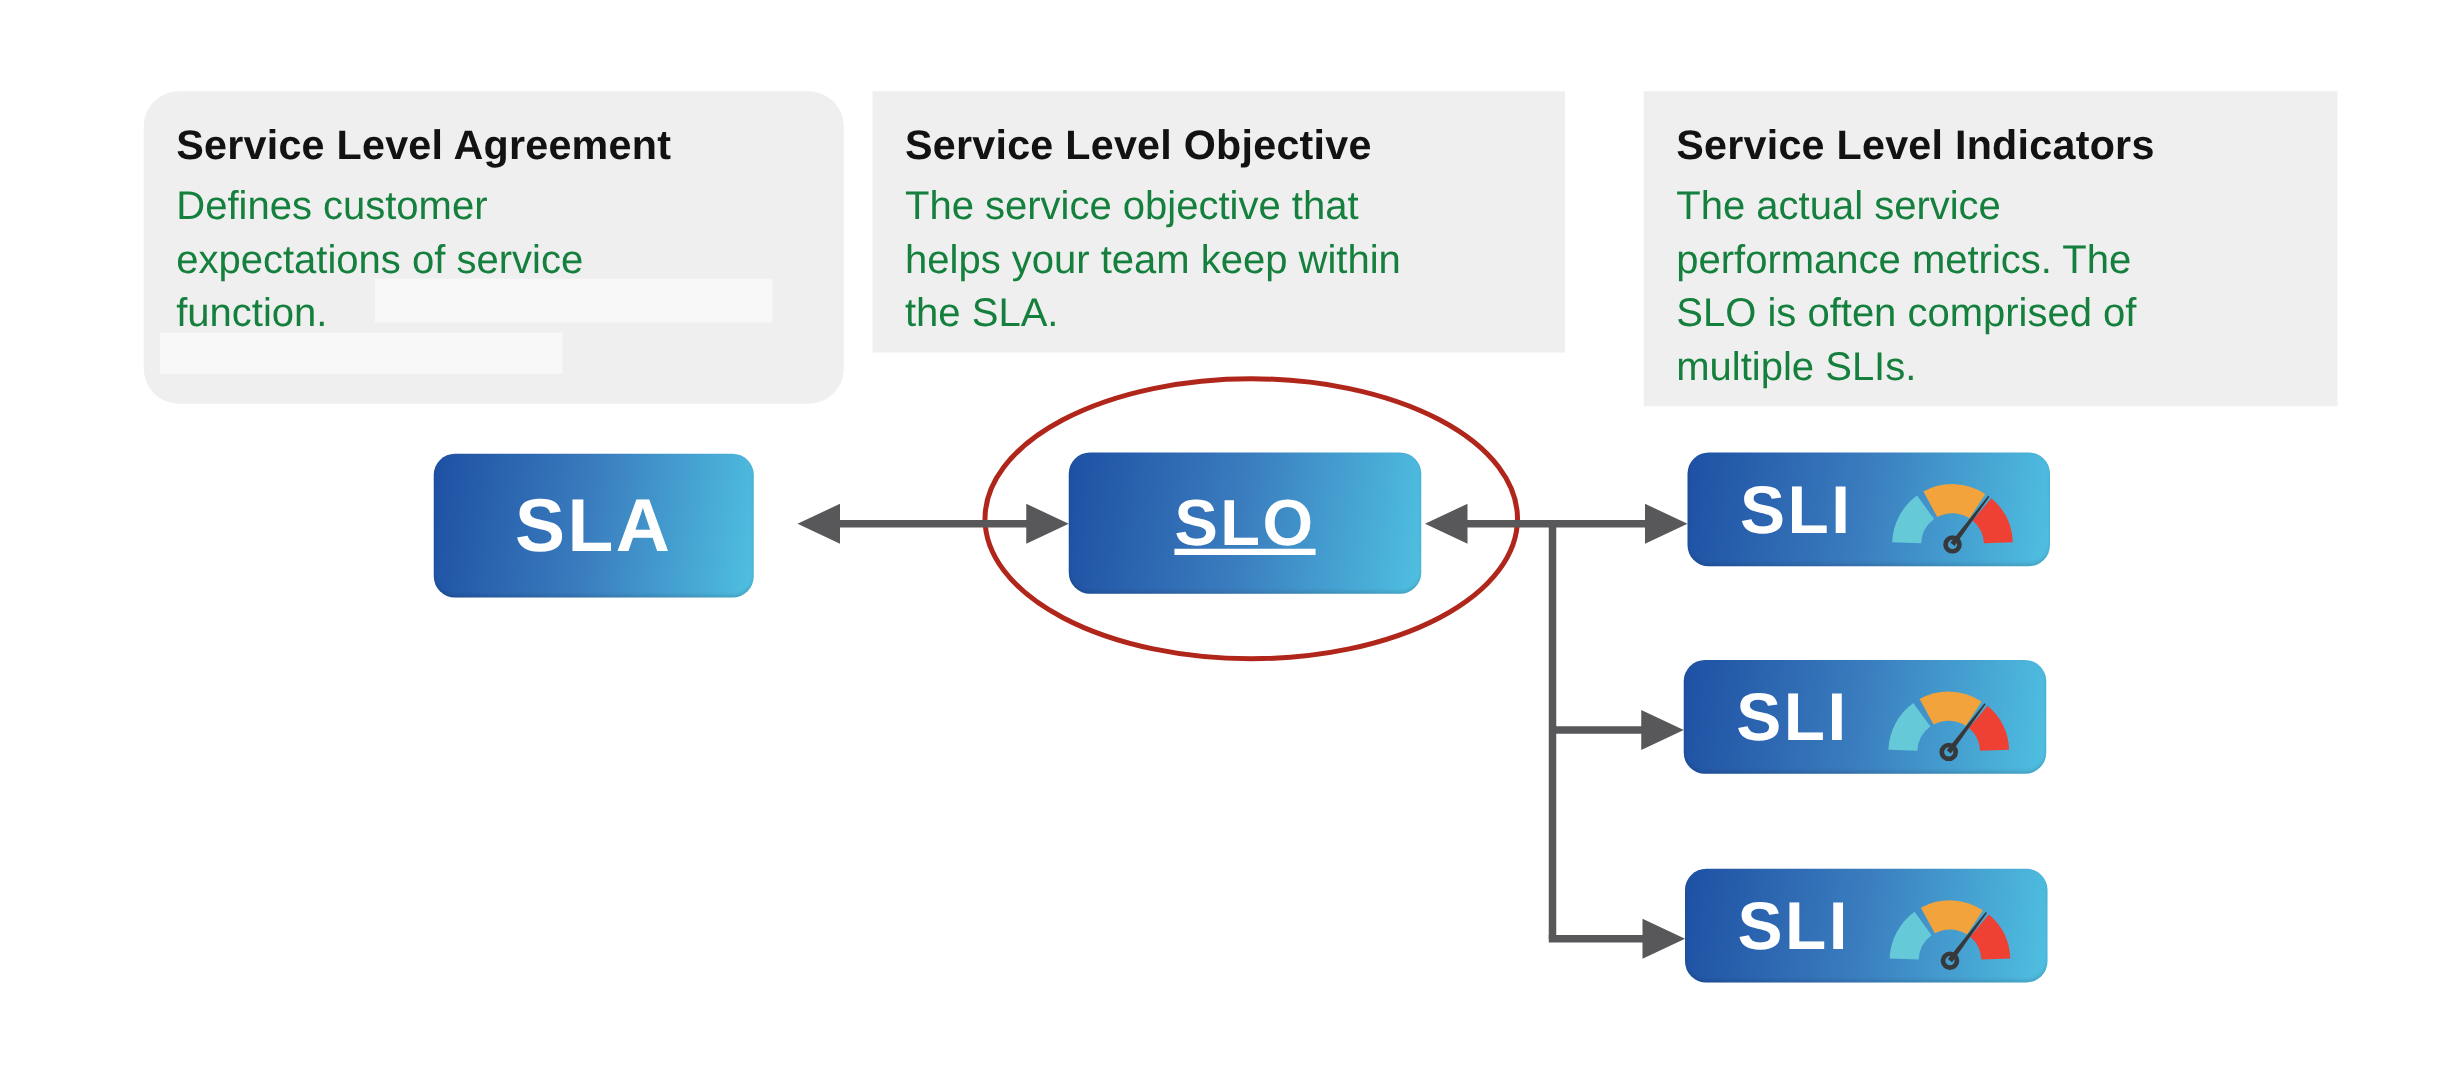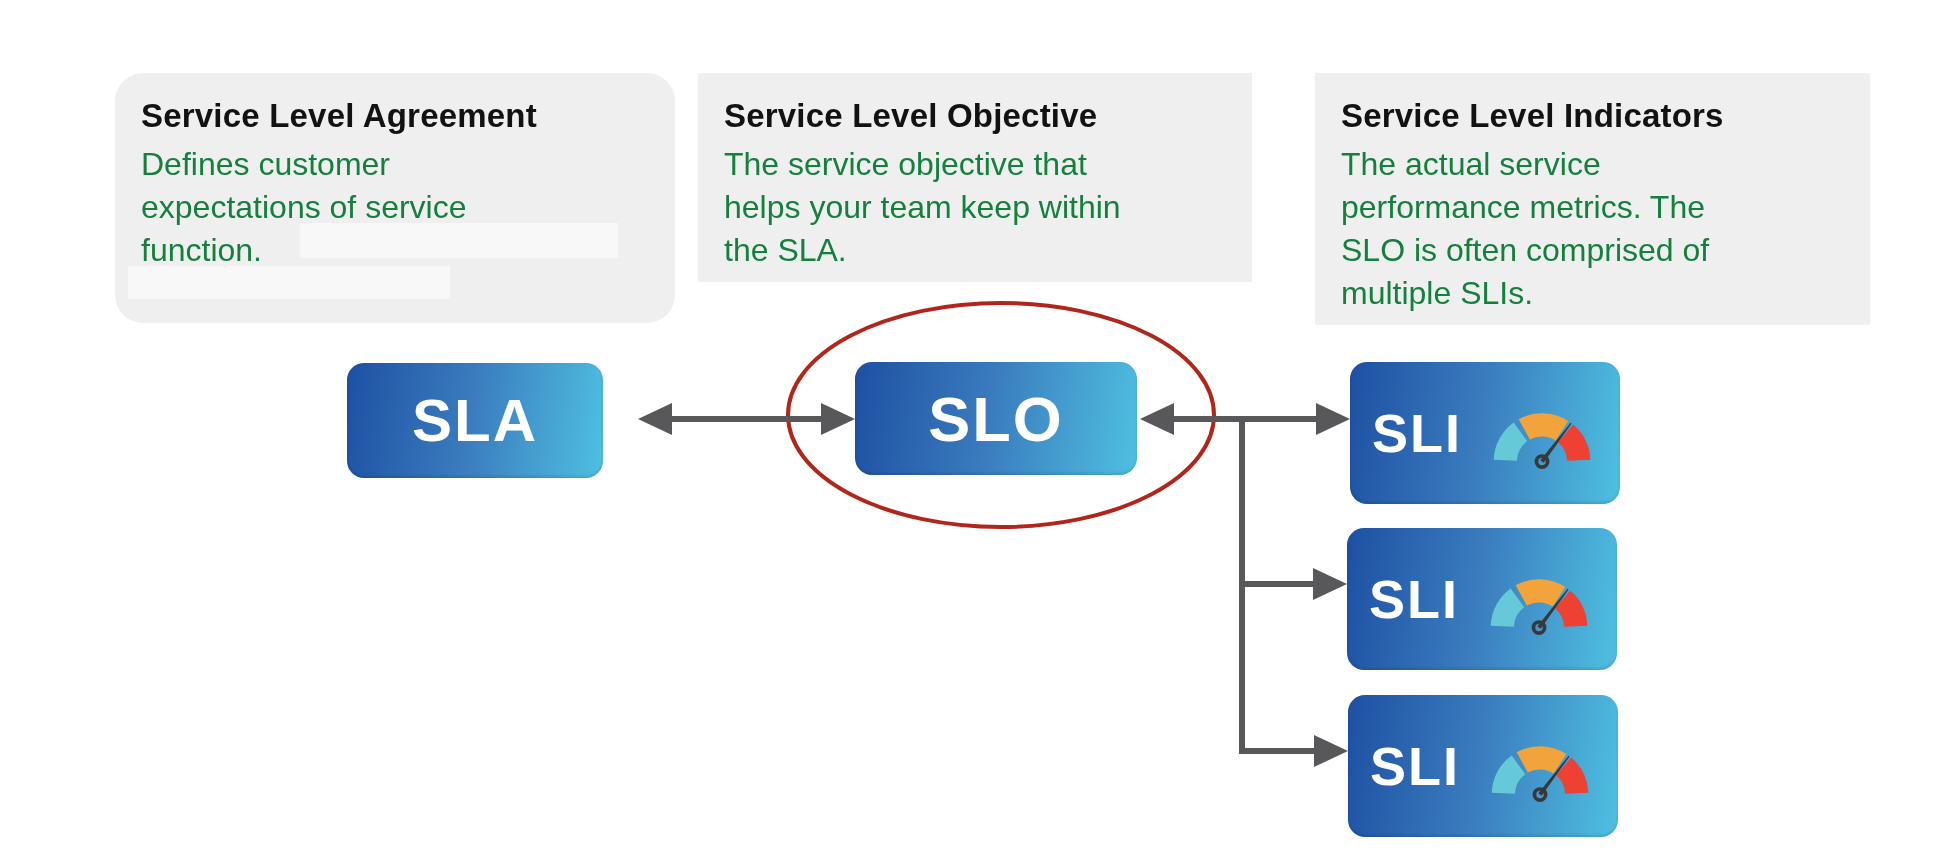--- a/index.html
+++ b/index.html
@@ -19,22 +19,22 @@
   .bnode{
     position:absolute;border-radius:17px;
     background:linear-gradient(98deg,#1e50a3 0%,#3a7cbe 48%,#4fc0e1 100%);
     display:flex;align-items:center;justify-content:center;gap:24px;
     box-shadow:inset 0 -2px 3px rgba(0,0,0,.12);
   }
   .bnode .nlabel{color:#ffffff;font-weight:700;letter-spacing:2px;}
   #node-sla{left:347px;top:363px;width:256px;height:115px;}
   #node-sla .nlabel{font-size:60px;}
   #node-slo{left:855px;top:362px;width:282px;height:113px;}
-  #node-slo .nlabel{font-size:63px;}
-  .sli-node{width:270px;height:142px;}
+  #node-slo .nlabel{font-size:52px;text-decoration:underline;}
+  .sli-node{width:270px;height:91px;padding-left:20px;}
   .sli-node .nlabel{font-size:54px;}
   #node-sli-1{left:1350px;top:362px;}
   #node-sli-2{left:1347px;top:528px;}
   #node-sli-3{left:1348px;top:695px;}
   .gauge{display:block;transform:translateY(3px);}
   
   .overlay{position:absolute;left:0;top:0;pointer-events:none;}
 </style>
 </head>
 <body>

